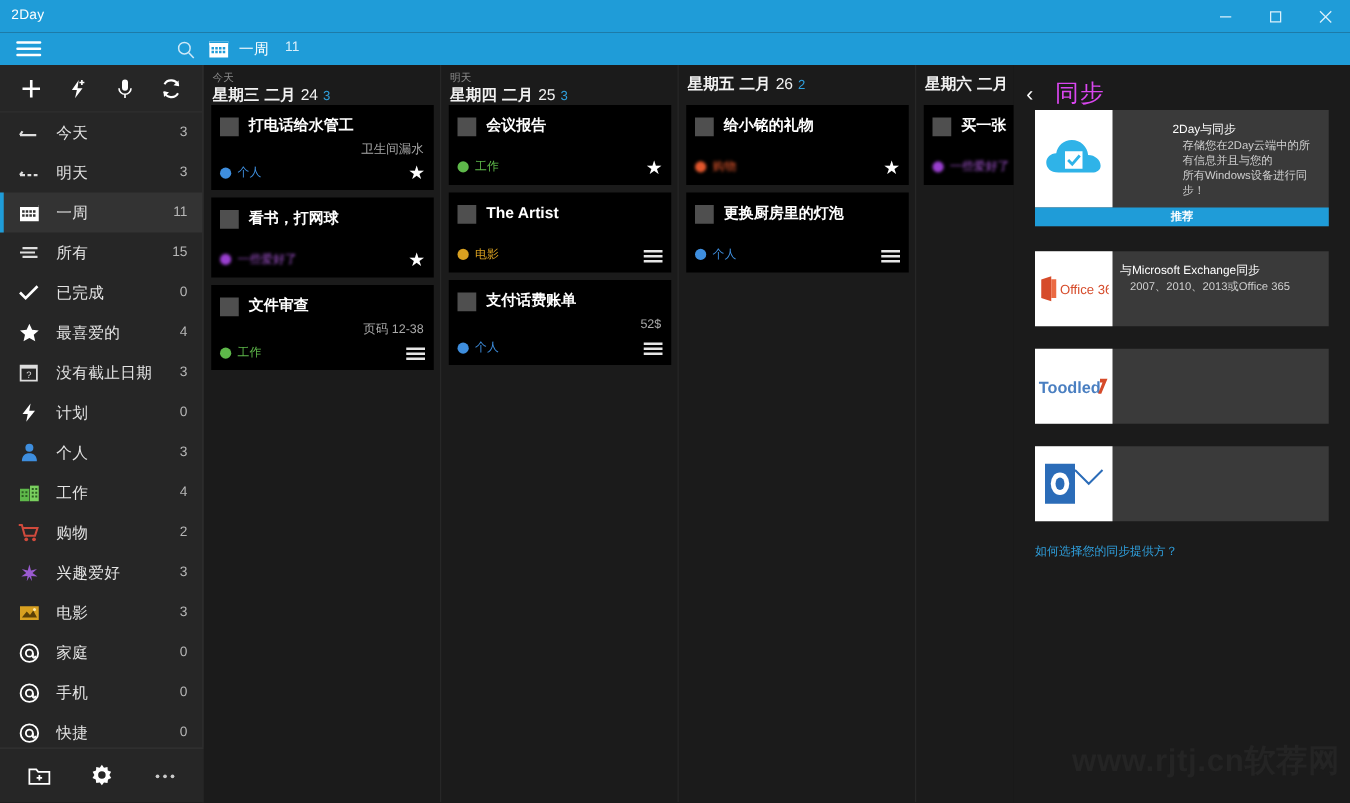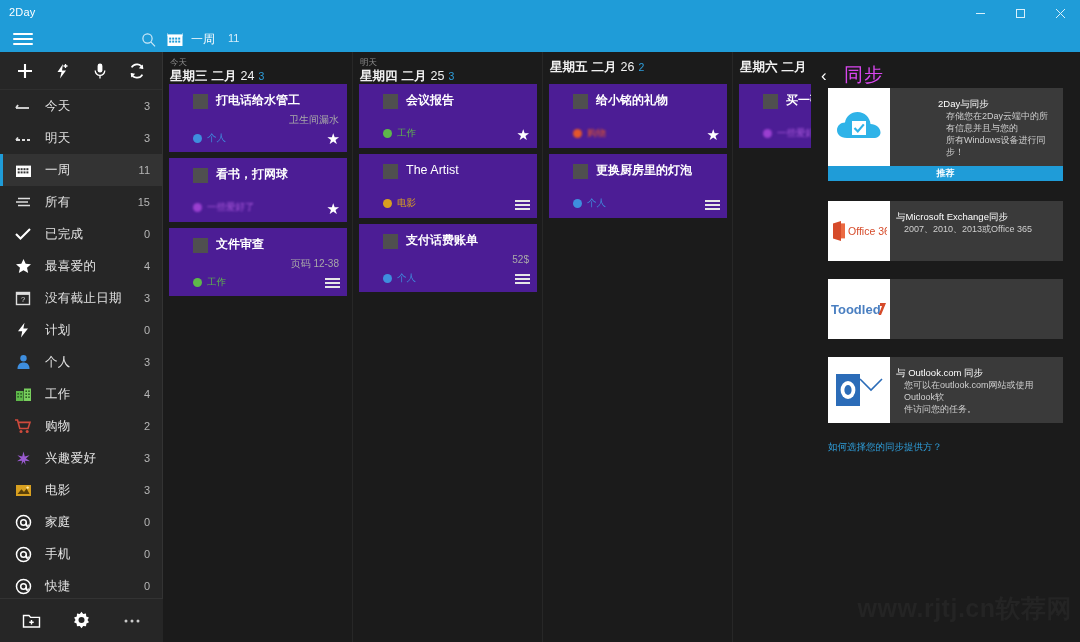--- a/index.html
+++ b/index.html
@@ -92,29 +92,29 @@
   .col-head { padding: 6px 6px 3px 7px; height: 29px; }
   .col-rel { font-size: 8.5px; color: #8b8b8b; line-height: 9px; }
   .col-title-row { display: flex; align-items: baseline; gap: 4px; margin-top: 1px; }
   .col-day { font-size: 12.5px; color: #f2f2f2; font-weight: bold; }
   .col-date { font-size: 12.5px; color: #f2f2f2; font-weight: bold; }
   .col-num { font-size: 12.5px; color: #f2f2f2; font-weight: normal; }
   .col-count { font-size: 10.5px; color: #2f9fdc; }
   .col-body { padding: 3px 5px 0 6px; }
 
   .card {
-    position: relative; background: #4c1d95; margin-bottom: 6px;
-    padding: 9px 8px 7px 24px; min-height: 64px;
+    position: relative; background: #000000; margin-bottom: 6px;
+    padding: 9px 8px 7px 7px; min-height: 64px;
   }
   .card-top { display: flex; align-items: flex-start; gap: 8px; }
   .card-check {
     width: 15px; height: 15px; min-width: 15px; background: #4f4f4f; margin-top: 1px;
   }
   .card-title { font-size: 12px; color: #ffffff; font-weight: bold; line-height: 15px; }
-  .card-title.thin { font-weight: normal; font-size: 12.5px; }
+  .card-title.thin { font-weight: bold; font-size: 12.5px; }
   .card-note { font-size: 10px; color: #a9a9a9; margin: 5px 0 0 0; line-height: 12px; text-align: right; }
   .card-foot { display: flex; align-items: center; margin-top: 6px; min-height: 13px; }
   .tag-dot { width: 9px; height: 9px; border-radius: 50%; margin-right: 5px; }
   .tag-text { font-size: 9.5px; }
   .card-mark { position: absolute; right: 7px; bottom: 6px; }
   .star { color: #ffffff; font-size: 15px; line-height: 15px; }
   .lines { width: 15px; }
   .lines i { display: block; height: 2px; background: #e6e6e6; margin-bottom: 2px; }
   .lines i:nth-child(1) { width: 15px; }
   .lines i:nth-child(2) { width: 15px; }
@@ -702,24 +702,19 @@
     <div class="sync-item">
       <div class="sync-logo">
         <svg width="52" height="44" viewBox="0 0 52 44">
           <rect x="3" y="6" width="24" height="32" fill="#2b6cb8"></rect>
           <ellipse cx="15" cy="22" rx="7.4" ry="9" fill="#ffffff"></ellipse>
           <ellipse cx="15" cy="22" rx="3.6" ry="5" fill="#2b6cb8"></ellipse>
           <rect x="27" y="11" width="22" height="21" fill="#ffffff"></rect>
           <path d="M27 11 L38 22 L49 11" stroke="#2b6cb8" stroke-width="1.6" fill="none"></path>
         </svg>
       </div>
-      <div class="sync-text">
-        <div class="sync-t1">与 Outlook.com 同步</div>
-        <div class="sync-t2">您可以在outlook.com网站或使用Outlook软</div>
-        <div class="sync-t2">件访问您的任务。</div>
-      </div>
     </div>
 
     <div class="sync-link">如何选择您的同步提供方？</div>
   </div>
 
   <div class="watermark">www.rjtj.cn软荐网</div>
 </div>
 
 </body></html>

